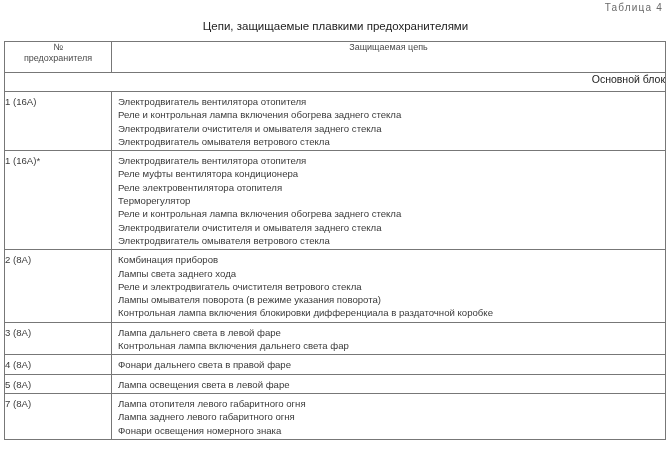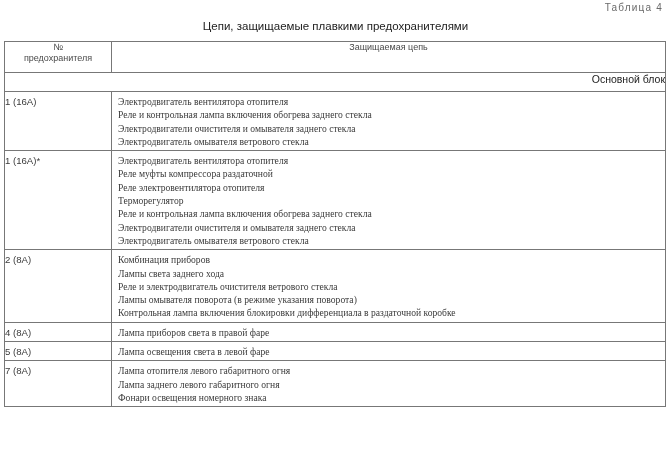--- a/index.html
+++ b/index.html
@@ -67,21 +67,20 @@
       font-size: 10.5px;
       color: #222222;
     }
     .fuse-id {
       text-align: left;
       padding-top: 3px !important;
       line-height: 13px;
     }
     .circuits {
       padding: 3px 0 2px 6px !important;
-      font-family: Liberation Serif, serif;
     }
     .circuit-line {
       display: block;
       line-height: 13.3px;
       white-space: nowrap;
     }
   </style>
 </head>
 <body>
 
@@ -112,42 +111,49 @@
           <span class="circuit-line">Электродвигатель вентилятора отопителя</span>
           <span class="circuit-line">Реле и контрольная лампа включения обогрева заднего стекла</span>
           <span class="circuit-line">Электродвигатели очистителя и омывателя заднего стекла</span>
           <span class="circuit-line">Электродвигатель омывателя ветрового стекла</span>
         </td>
       </tr>
       <tr>
         <td class="fuse-id">1 (16А)*</td>
         <td class="circuits">
           <span class="circuit-line">Электродвигатель вентилятора отопителя</span>
-          <span class="circuit-line">Реле муфты компрессора раздаточной</span>
+          <span class="circuit-line">Реле муфты вентилятора кондиционера</span>
           <span class="circuit-line">Реле электровентилятора отопителя</span>
           <span class="circuit-line">Терморегулятор</span>
           <span class="circuit-line">Реле и контрольная лампа включения обогрева заднего стекла</span>
           <span class="circuit-line">Электродвигатели очистителя и омывателя заднего стекла</span>
           <span class="circuit-line">Электродвигатель омывателя ветрового стекла</span>
         </td>
       </tr>
       <tr>
         <td class="fuse-id">2 (8А)</td>
         <td class="circuits">
           <span class="circuit-line">Комбинация приборов</span>
           <span class="circuit-line">Лампы света заднего хода</span>
           <span class="circuit-line">Реле и электродвигатель очистителя ветрового стекла</span>
           <span class="circuit-line">Лампы омывателя поворота (в режиме указания поворота)</span>
           <span class="circuit-line">Контрольная лампа включения блокировки дифференциала в раздаточной коробке</span>
         </td>
       </tr>
       <tr>
+        <td class="fuse-id">3 (8А)</td>
+        <td class="circuits">
+          <span class="circuit-line">Лампа дальнего света в левой фаре</span>
+          <span class="circuit-line">Контрольная лампа включения дальнего света фар</span>
+        </td>
+      </tr>
+      <tr>
         <td class="fuse-id">4 (8А)</td>
         <td class="circuits">
-          <span class="circuit-line">Лампа приборов света в правой фаре</span>
+          <span class="circuit-line">Фонари дальнего света в правой фаре</span>
         </td>
       </tr>
       <tr>
         <td class="fuse-id">5 (8А)</td>
         <td class="circuits">
           <span class="circuit-line">Лампа освещения света в левой фаре</span>
         </td>
       </tr>
       <tr>
         <td class="fuse-id">7 (8А)</td>

